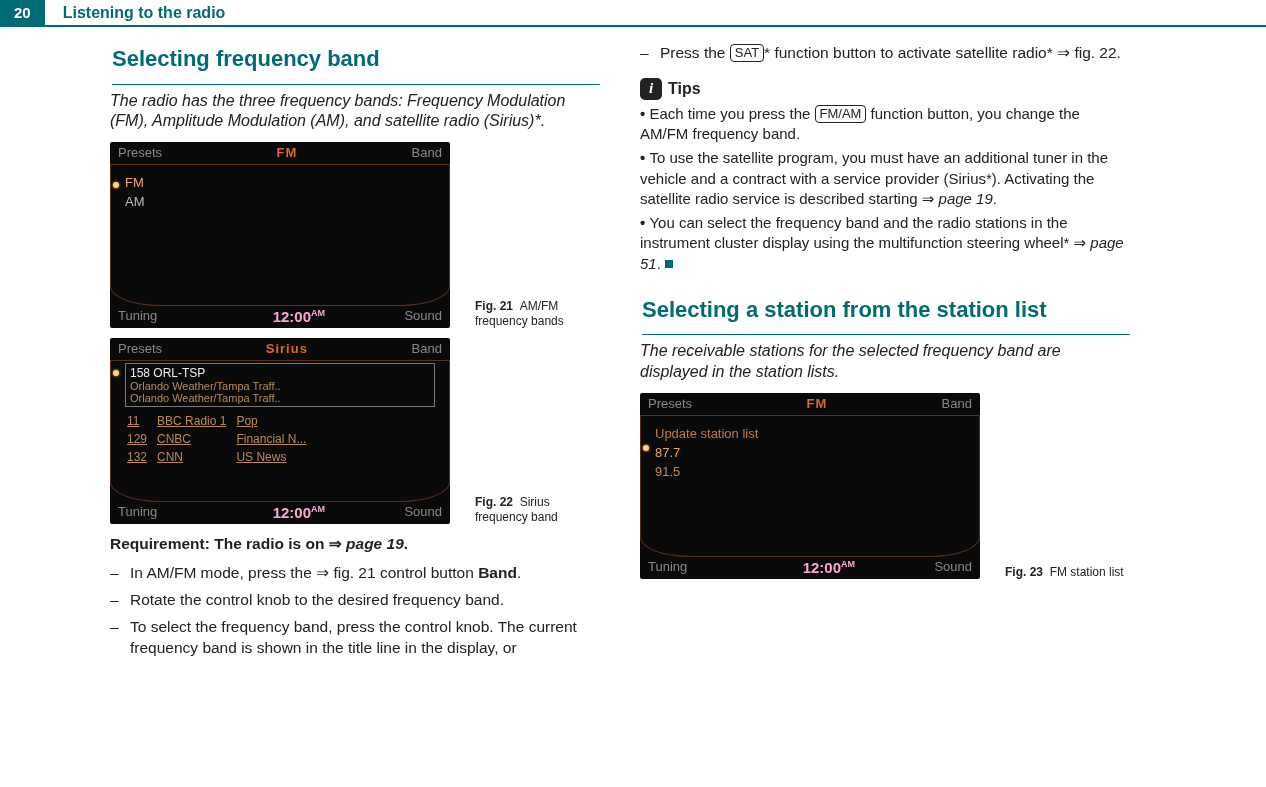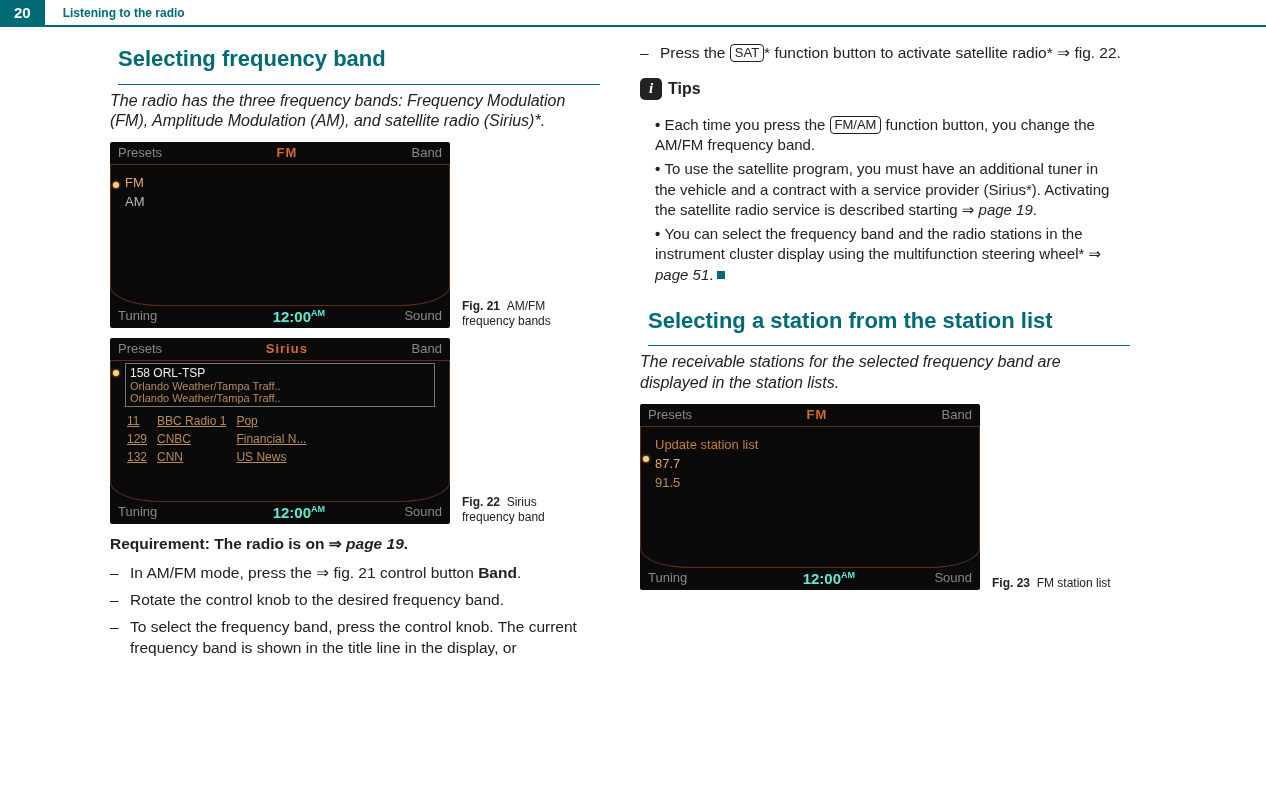--- a/index.html
+++ b/index.html
@@ -19,51 +19,51 @@
   .page-num {
     background: #006b75;
     color: #fff;
     font-weight: bold;
     font-size: 15px;
     padding: 4px 14px;
   }
   .page-topic {
     color: #006b75;
     font-weight: bold;
-    font-size: 12px;
+    font-size: 16px;
     padding-left: 18px;
   }
   .page-body {
     display: flex;
     gap: 40px;
     padding: 0 40px 0 110px;
   }
   .col {
     width: 490px;
   }
   .h2 {
     color: #006b75;
     font-weight: bold;
     font-size: 22px;
-    margin: 8px 0 4px 8px;
+    margin: 8px 0 4px 2px;
     border-bottom: 1px solid #006b75;
     padding-bottom: 11px;
     line-height: 1.25;
   }
   .subhead {
     font-style: italic;
     font-size: 16px;
     margin: 6px 0 10px 0;
     color: #222;
     line-height: 1.3;
   }
   .figure-row {
     display: flex;
     align-items: flex-end;
-    gap: 12px;
+    gap: 25px;
     margin: 10px 0;
   }
   .screenshot {
     width: 340px;
     height: 186px;
     background: #0a0a0a;
     color: #d86a2c;
     font-family: Arial, sans-serif;
     font-size: 13px;
     position: relative;
@@ -76,21 +76,21 @@
     color: #888;
     font-size: 13px;
     padding: 3px 8px;
   }
   .ss-top-center {
     color: #d86a2c;
     font-weight: bold;
     letter-spacing: 1px;
   }
   .ss-clock {
-    color: #5eead4;
+    color: #f9a8d4;
     font-weight: bold;
     font-size: 15px;
     margin-left: 36px;
   }
   .ss-clock .am { font-size: 9px; vertical-align: super; }
   .ss-inner {
     position: absolute;
     top: 22px; bottom: 22px; left: 0; right: 0;
     border: 1px solid #5c2f1b;
     border-radius: 0 0 50px 50px / 0 0 20px 20px;
@@ -155,21 +155,21 @@
     margin: 14px 0 4px 0;
   }
   .info-icon {
     width:22px;height:22px;border-radius:5px;
     background:#222;color:#fff;
     display:flex;align-items:center;justify-content:center;
     font-style:italic;font-weight:bold;font-family:serif;
     font-size:15px;
   }
   .tips-label { font-weight:bold; font-size:16px; }
-  .tips-list { margin:15px; padding:0; }
+  .tips-list { margin:0; padding:0; }
   .tips-list .ti {
     font-size:15px; line-height:1.35; margin:4px 0;
   }
   .tips-list .ti::before {
     content:"•  "; font-weight:bold;
   }
   .end-square {
     display:inline-block;width:8px;height:8px;background:#006b75;margin-left:4px;vertical-align:1px;
   }
   .cont-tri {

